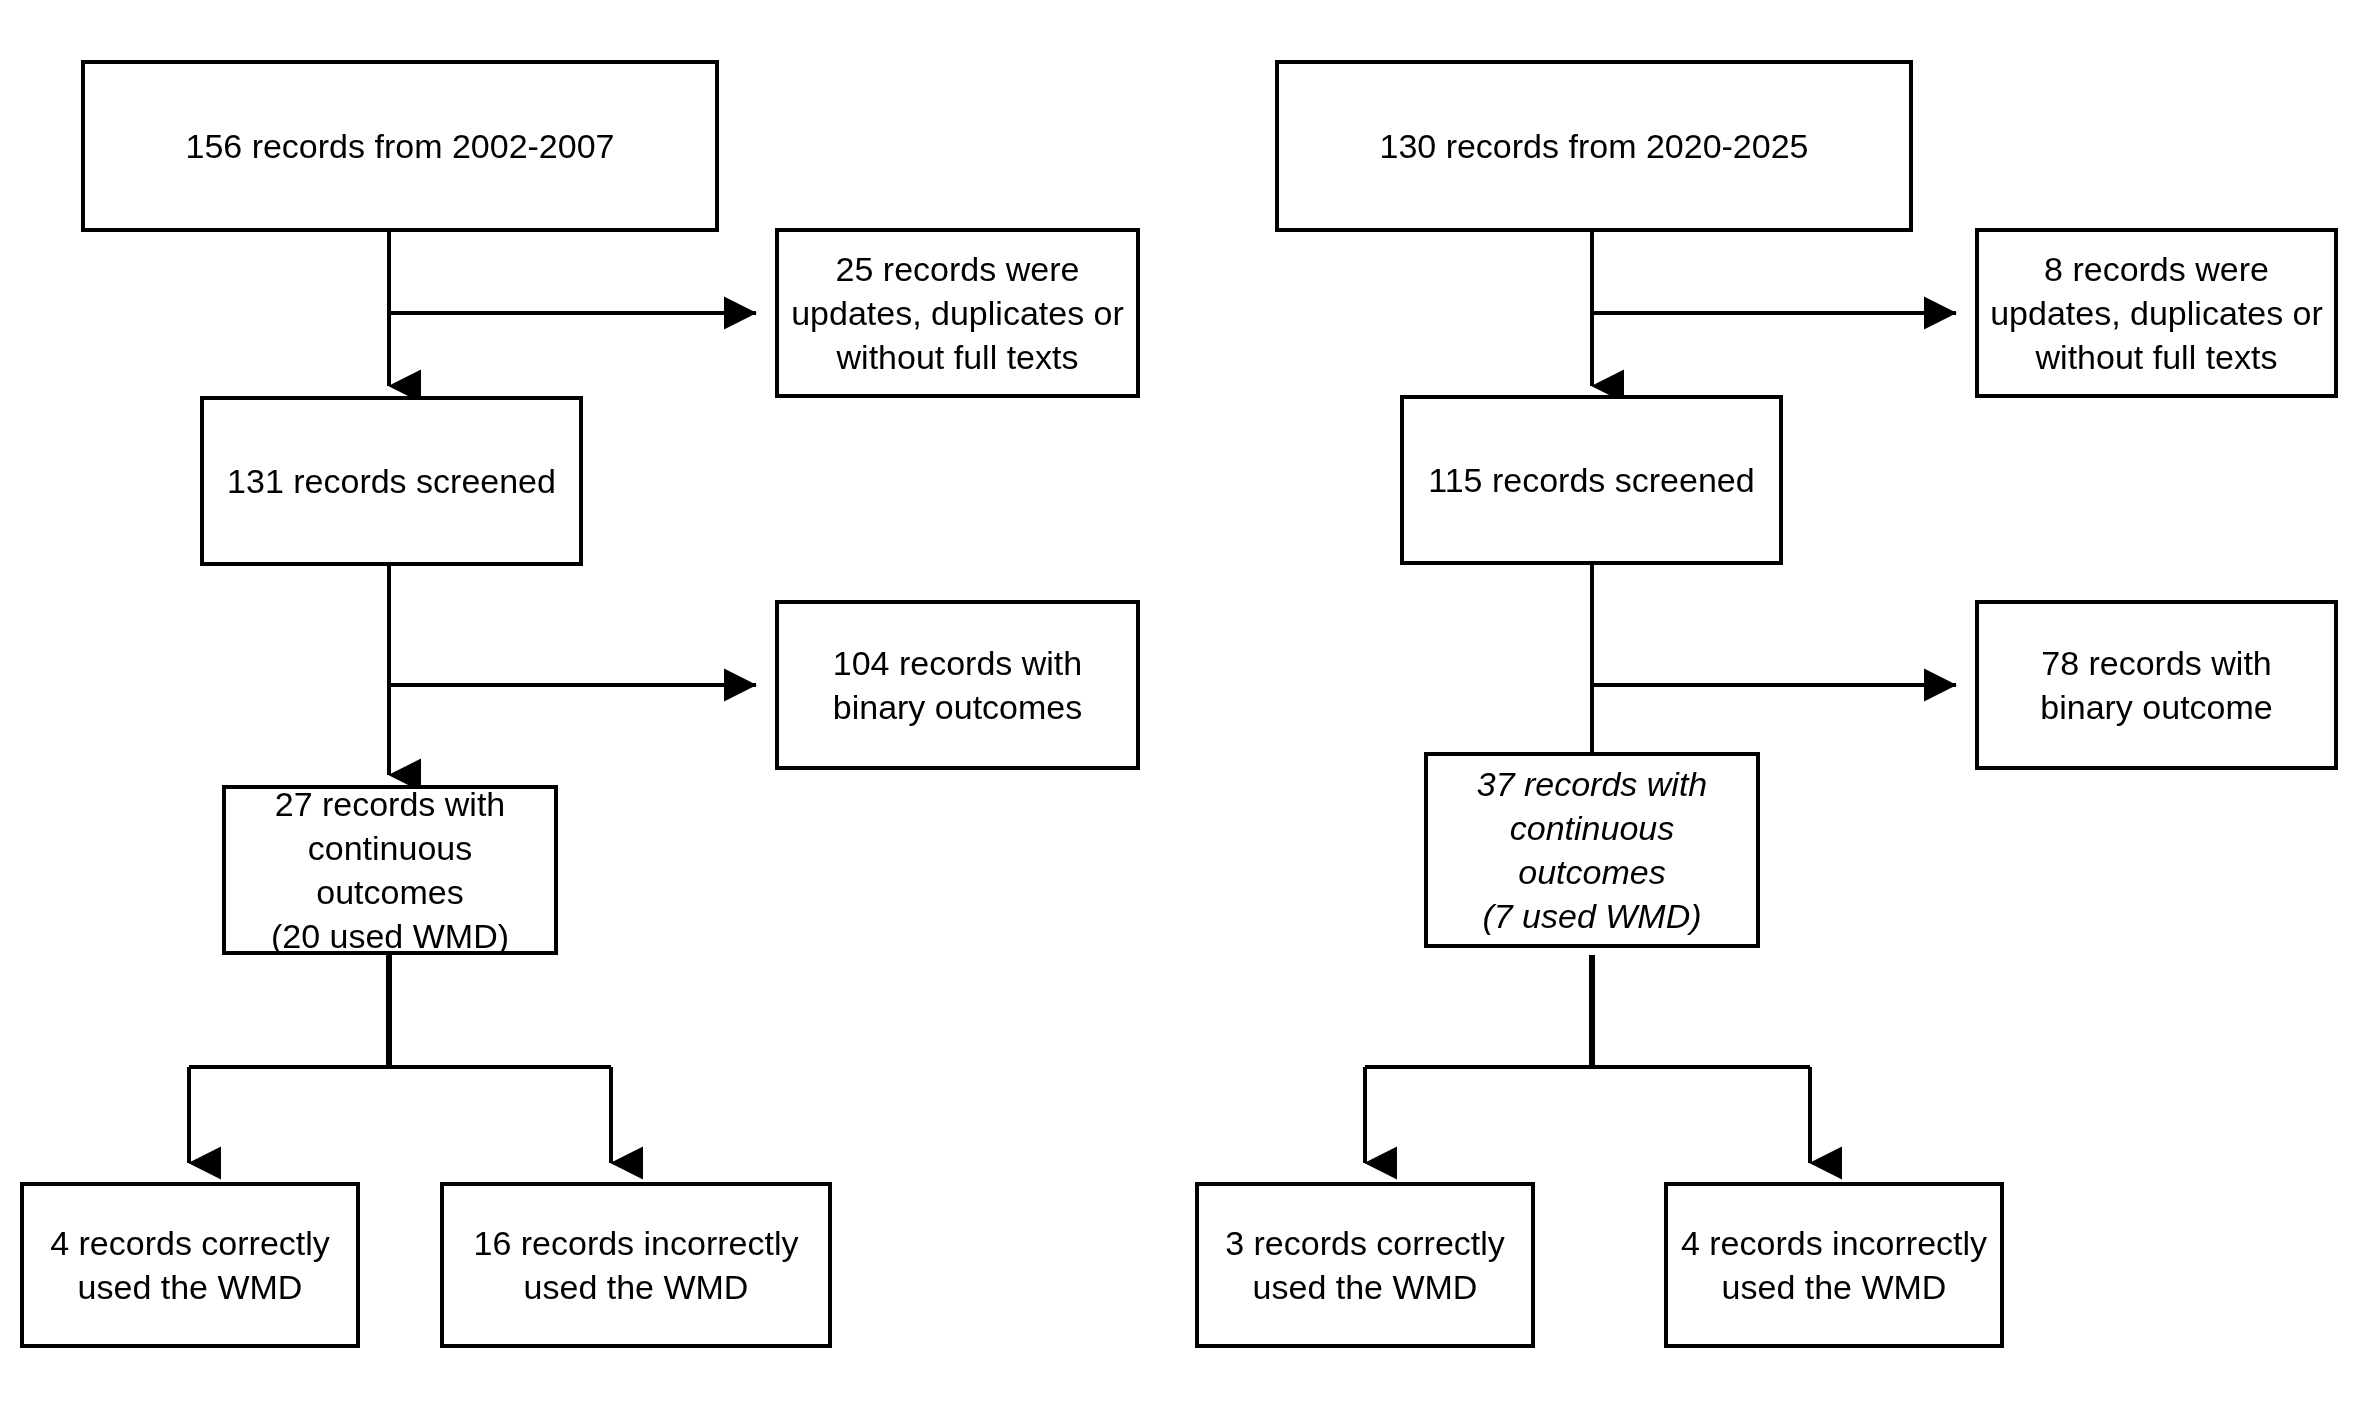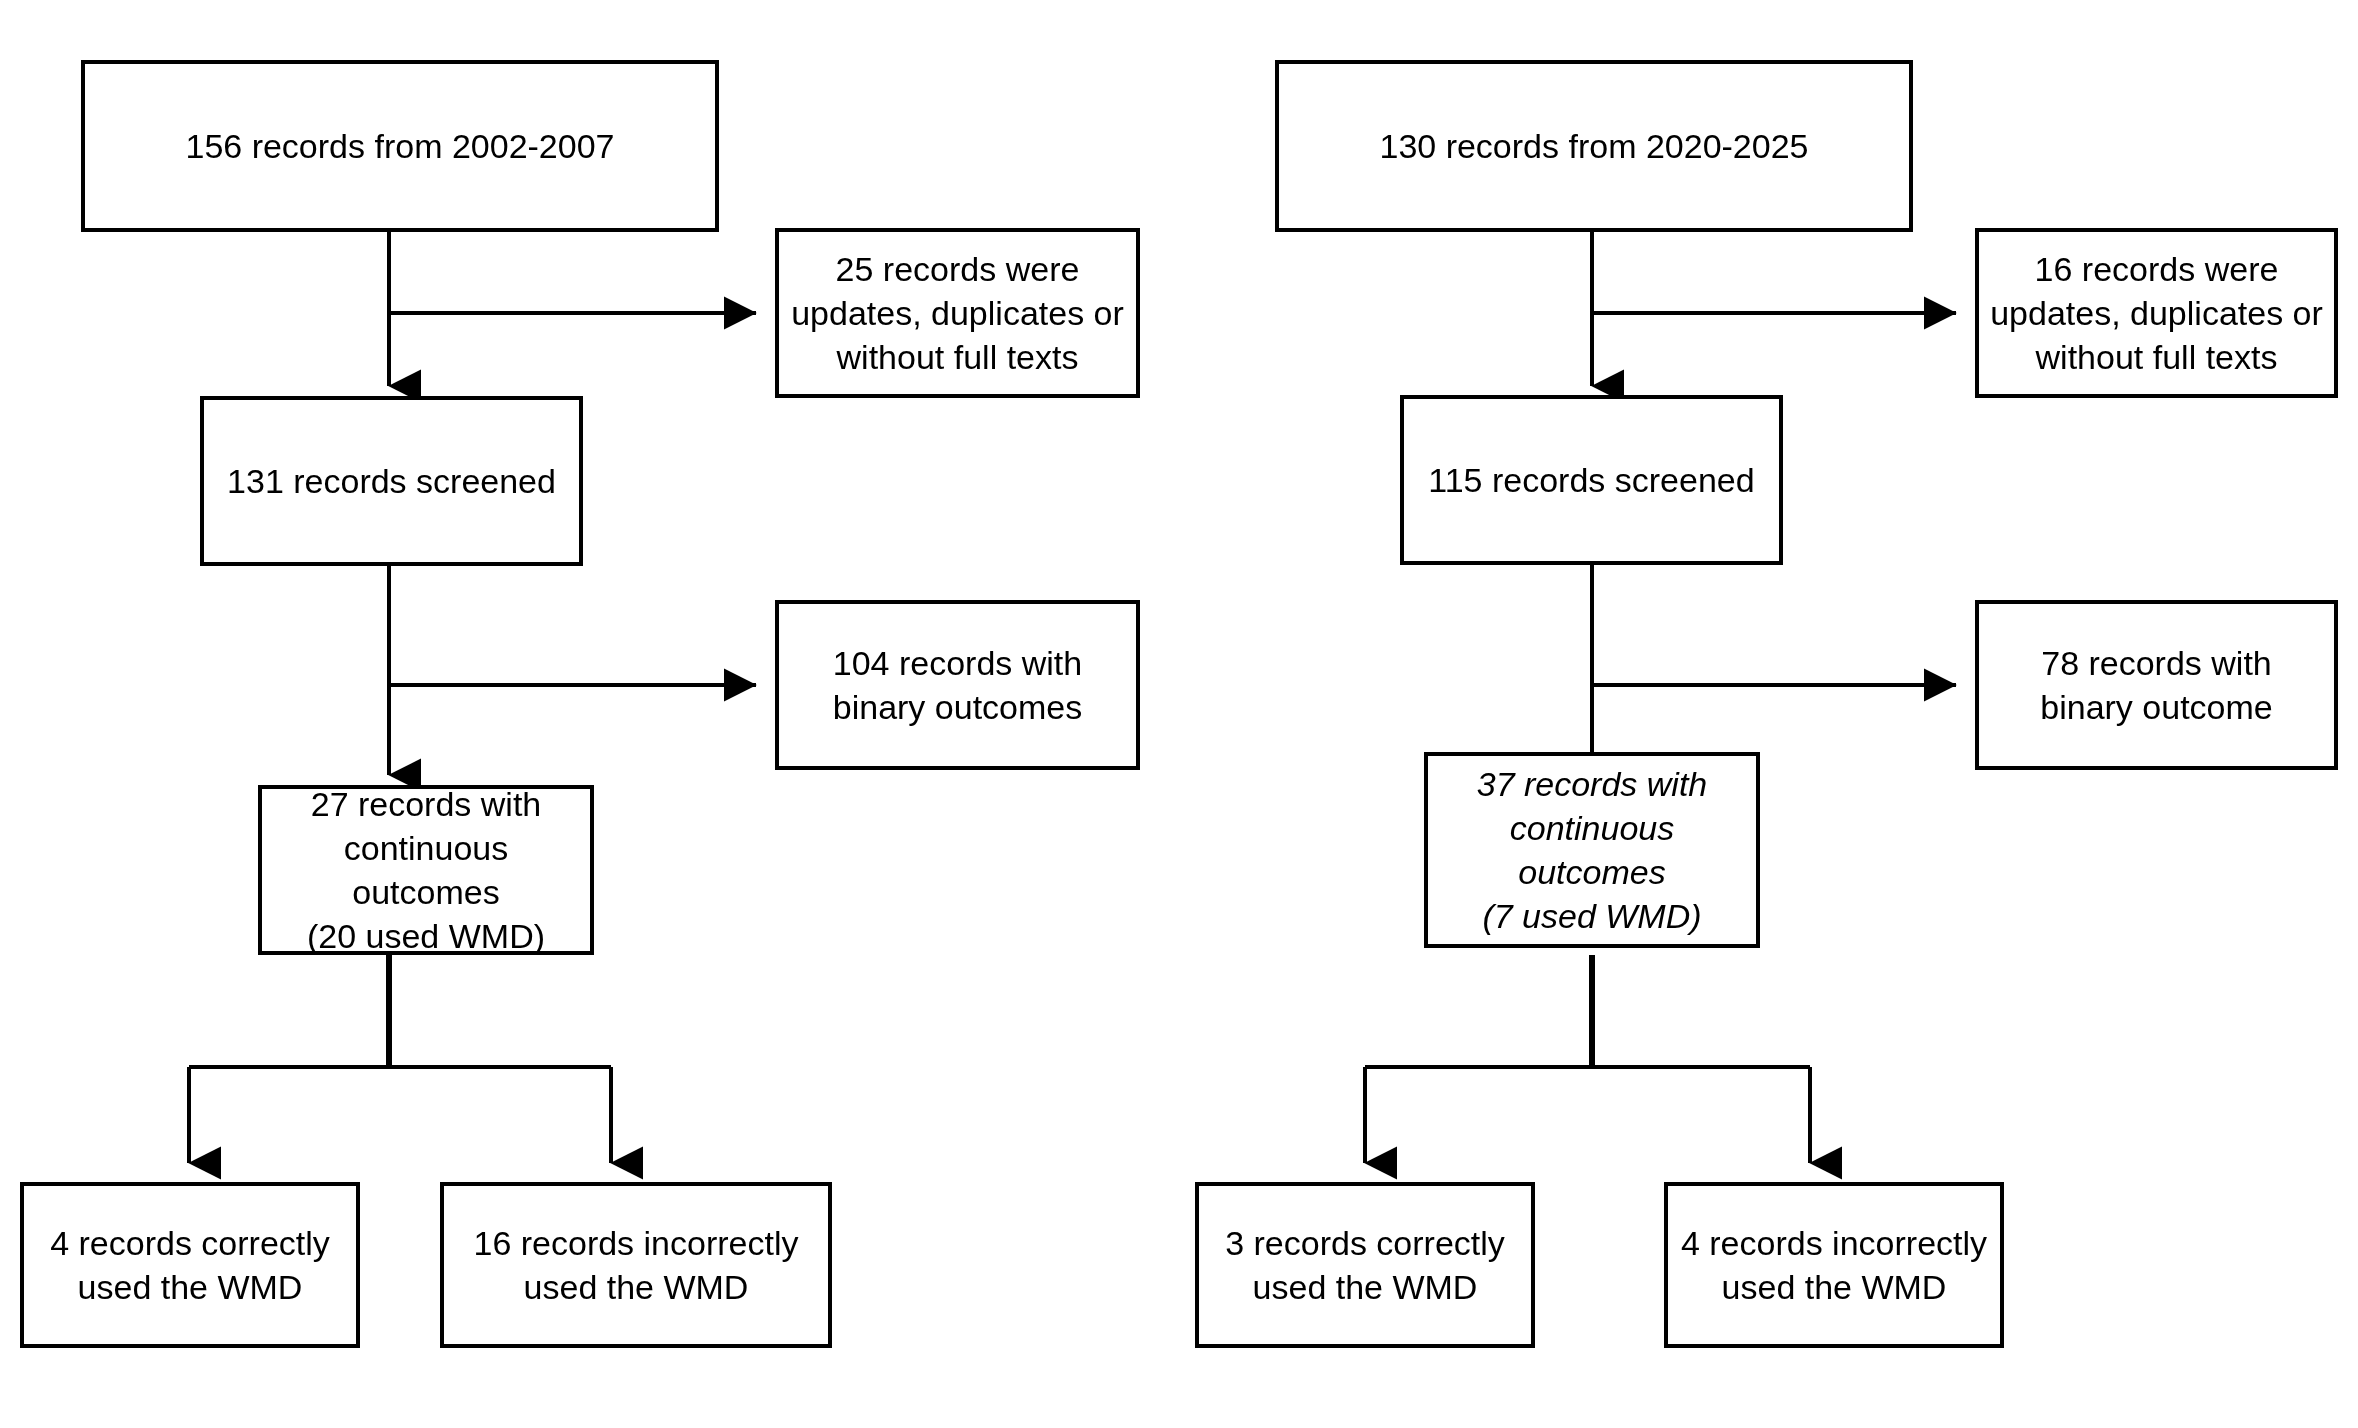--- a/index.html
+++ b/index.html
@@ -115,42 +115,42 @@
 
   <div class="node-box" style="left:200px; top:396px; width:383px; height:170px;">
     <span class="node-text">131 records screened</span>
   </div>
 
   <div class="node-box" style="left:775px; top:600px; width:365px; height:170px;">
     <span class="node-text">104 records with
 binary outcomes</span>
   </div>
 
-  <div class="node-box" style="left:222px; top:785px; width:336px; height:170px;margin-left:36px;">
+  <div class="node-box" style="left:222px; top:785px; width:336px; height:170px;">
     <span class="node-text">27 records with
 continuous outcomes
 (20 used WMD)</span>
   </div>
 
   <div class="node-box" style="left:20px; top:1182px; width:340px; height:166px;">
     <span class="node-text">4 records correctly
 used the WMD</span>
   </div>
 
   <div class="node-box" style="left:440px; top:1182px; width:392px; height:166px;">
     <span class="node-text">16 records incorrectly
 used the WMD</span>
   </div>
 
   <div class="node-box" style="left:1275px; top:60px; width:638px; height:172px;">
     <span class="node-text">130 records from 2020-2025</span>
   </div>
 
   <div class="node-box" style="left:1975px; top:228px; width:363px; height:170px;">
-    <span class="node-text">16 records were
+    <span class="node-text">8 records were
 updates, duplicates or
 without full texts</span>
   </div>
 
   <div class="node-box" style="left:1400px; top:395px; width:383px; height:170px;">
     <span class="node-text">115 records screened</span>
   </div>
 
   <div class="node-box" style="left:1975px; top:600px; width:363px; height:170px;">
     <span class="node-text">78 records with

